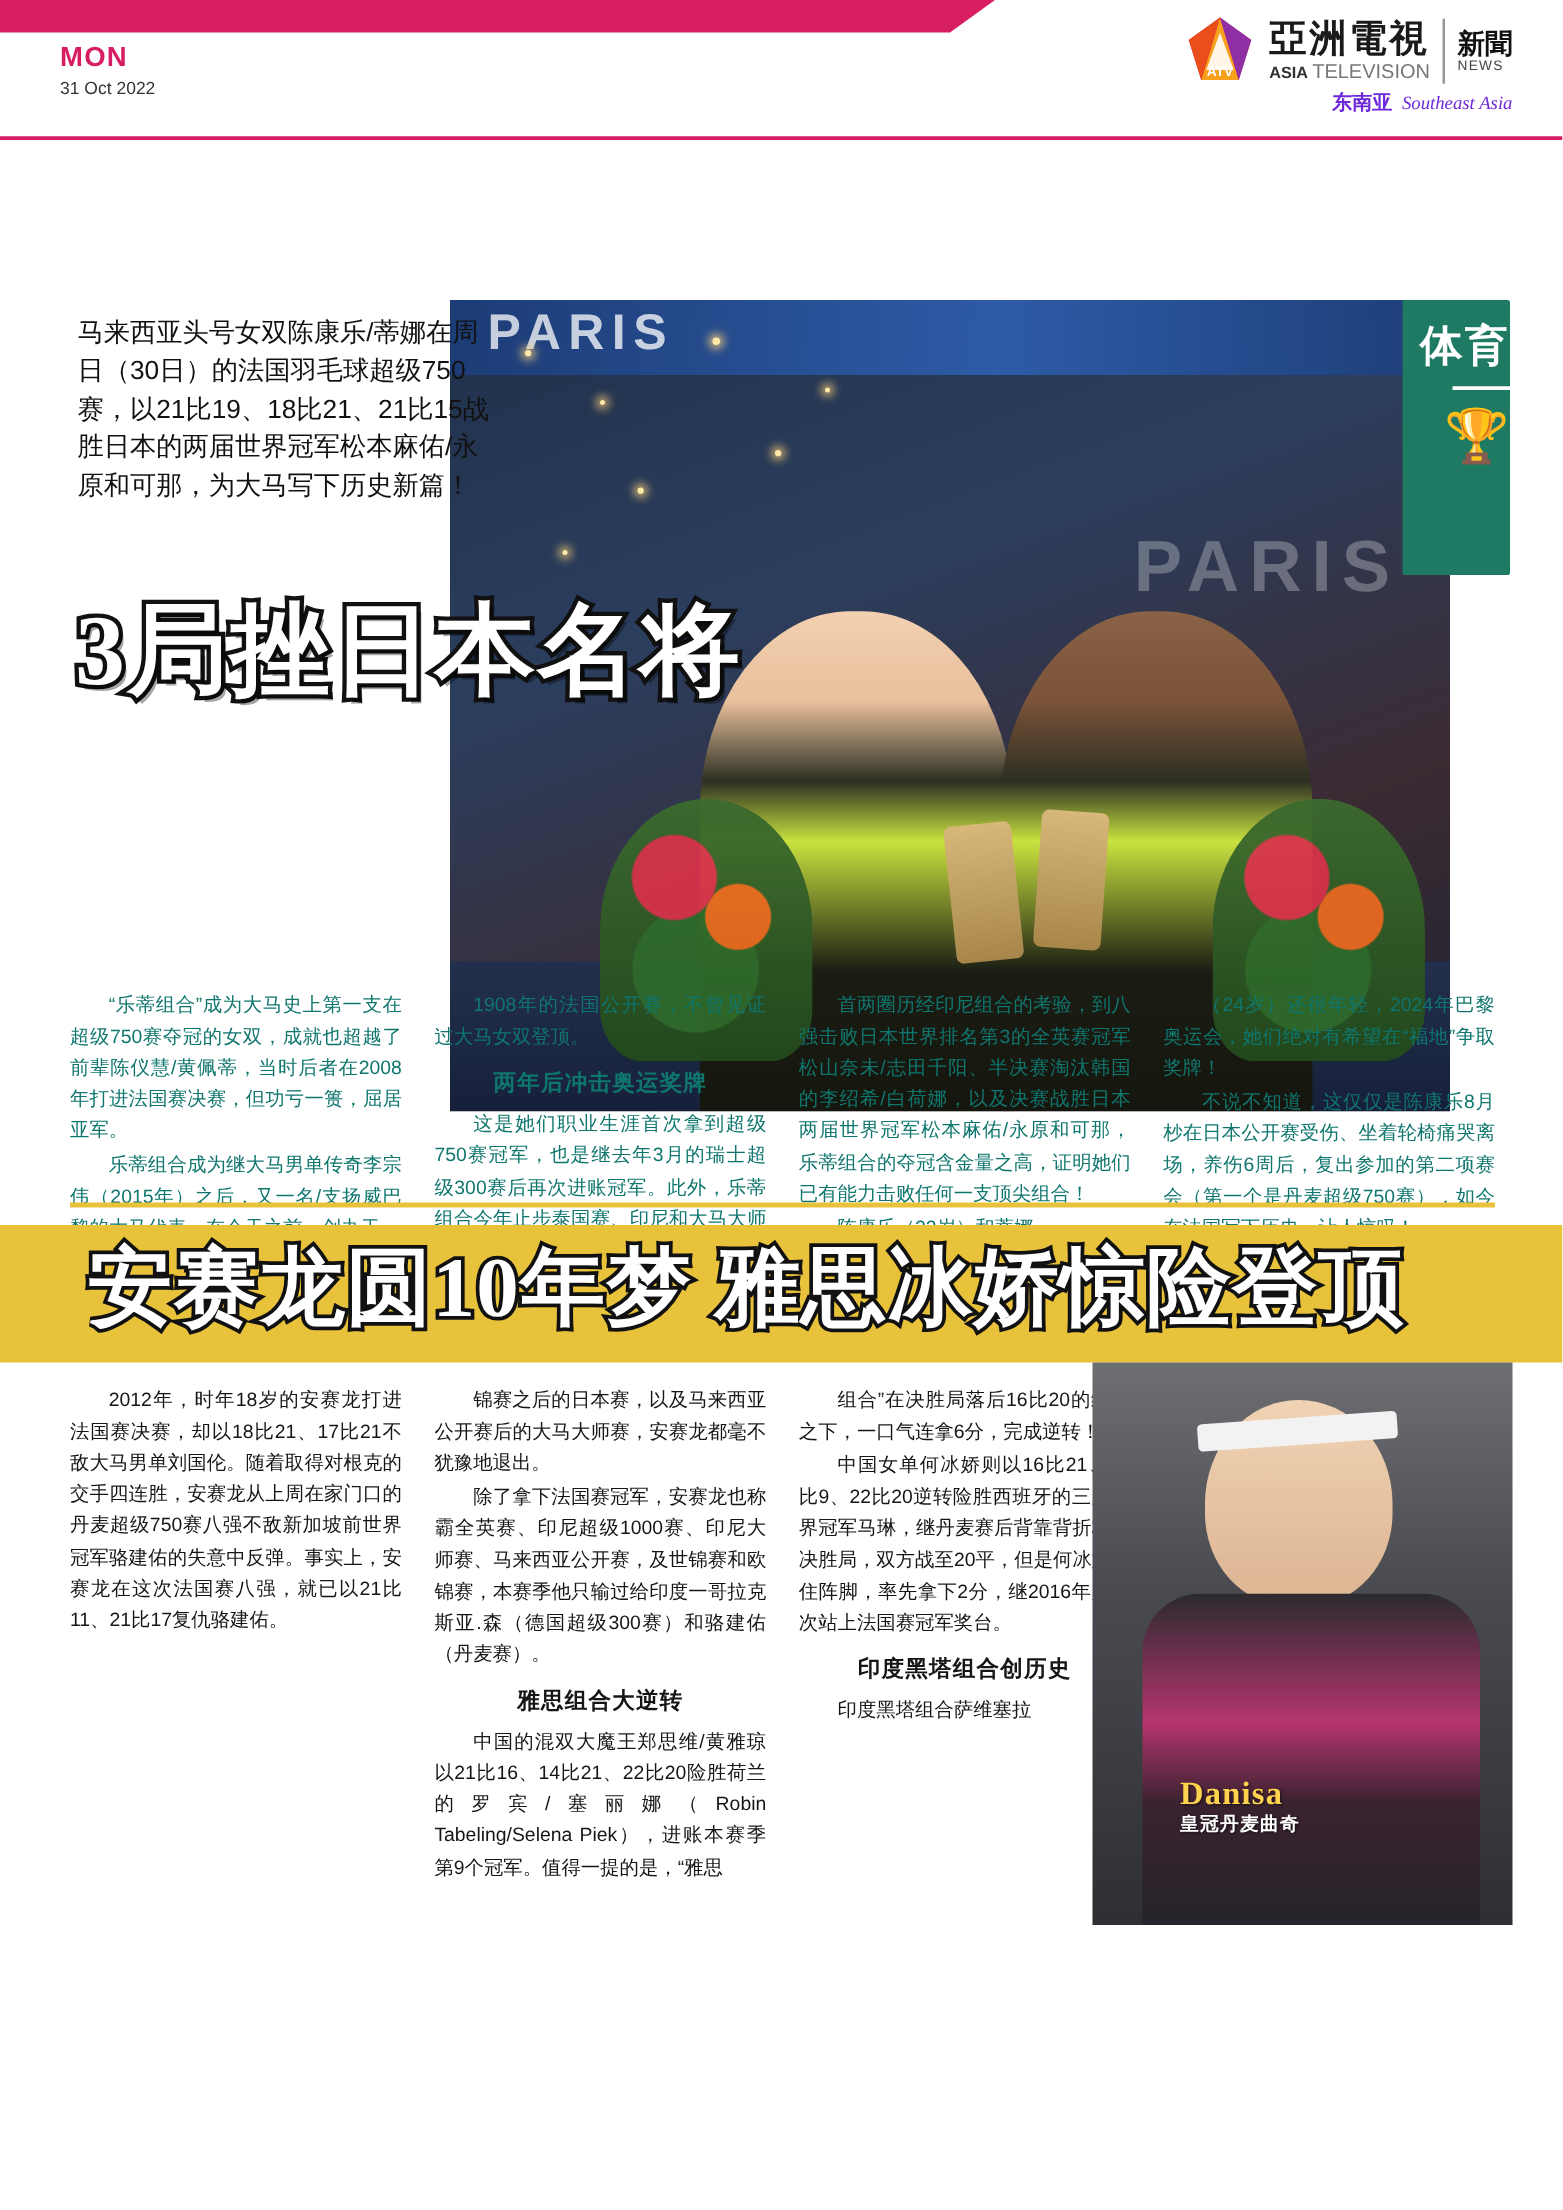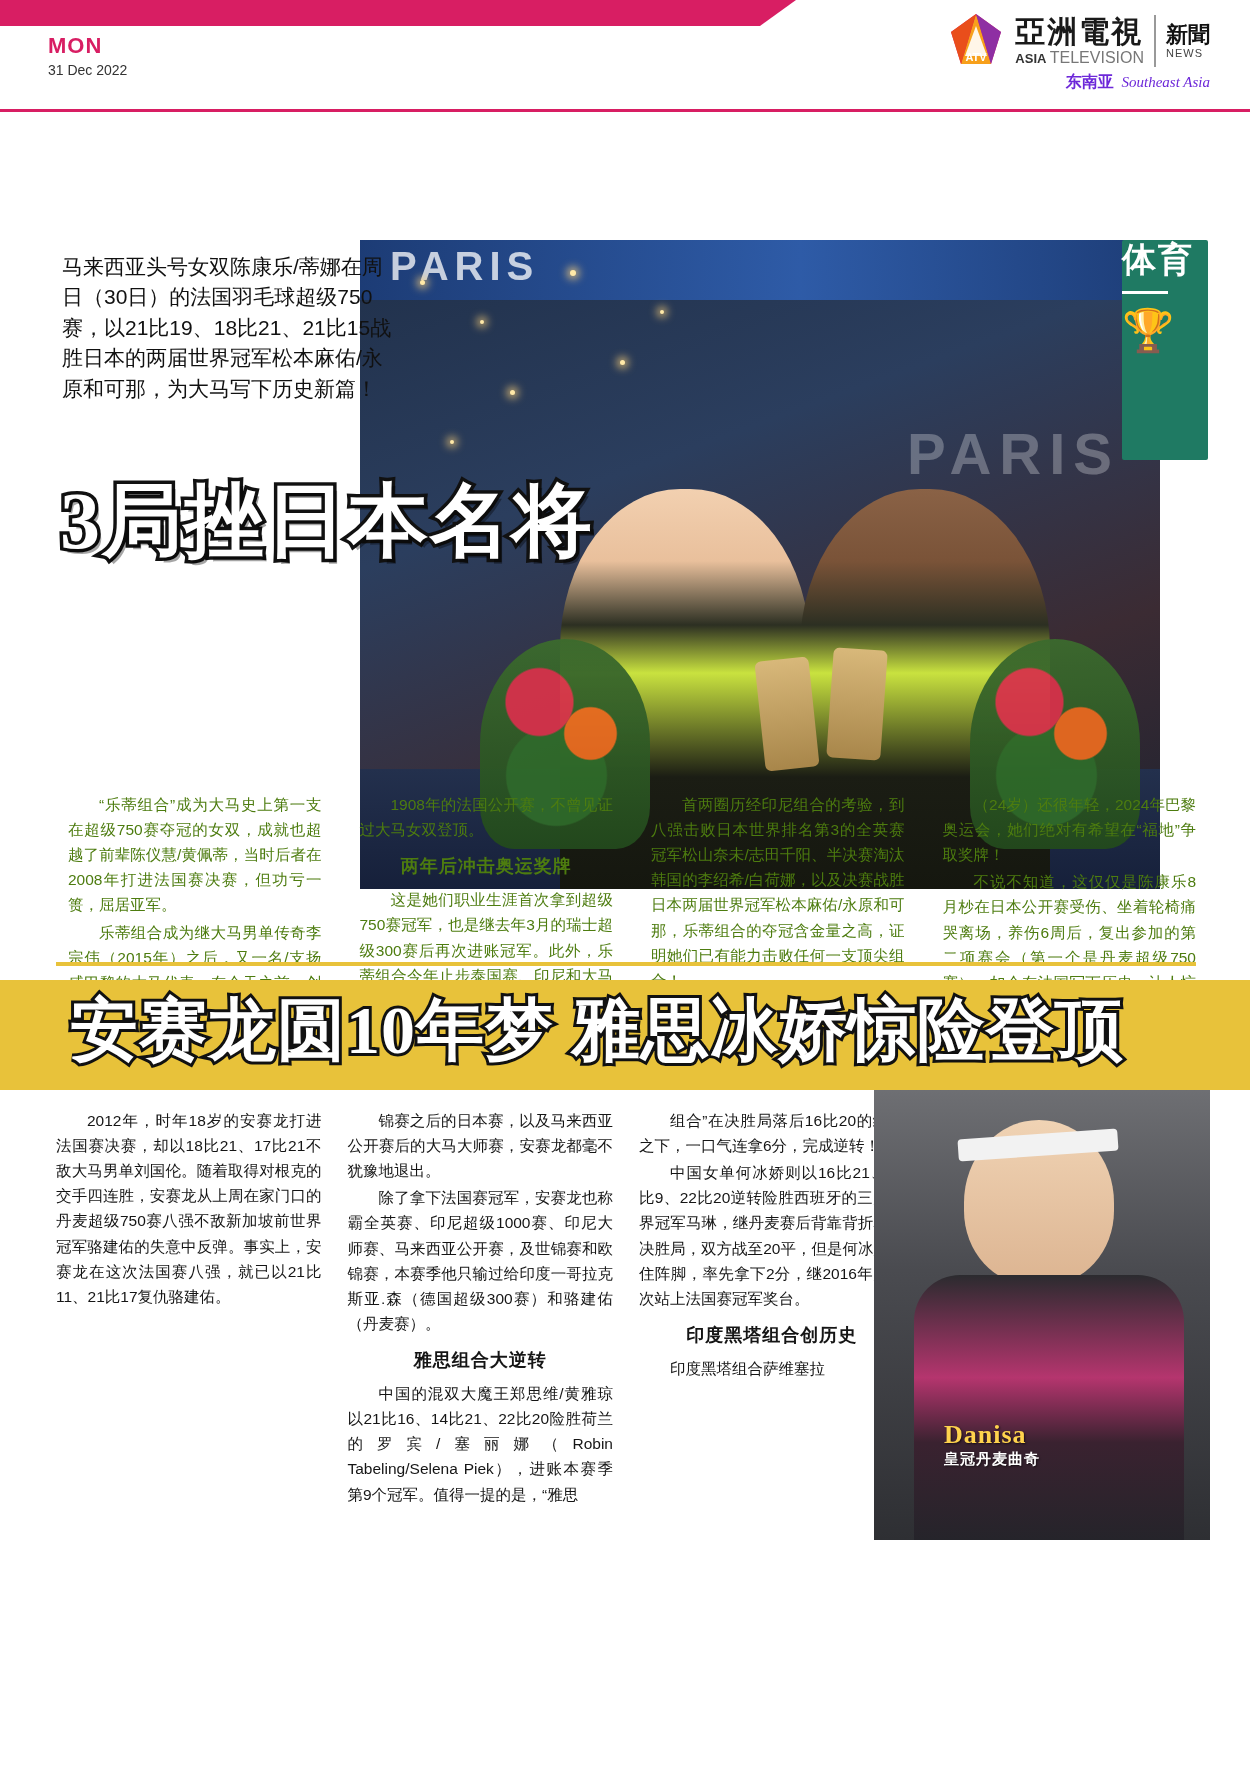--- a/index.html
+++ b/index.html
@@ -181,21 +181,22 @@
   .trophy-s.t2 { left: 470px; bottom: 130px; transform: rotate(4deg); }
 
   .sports-tab {
     position: absolute;
     right: 42px; top: 128px;
     width: 86px; height: 220px;
     background: #1f7a63;
     color: #fff;
     z-index: 8;
     display: flex; flex-direction: column;
-    align-items: flex-start;
+    align-items: flex-end;
+    padding-top: 18px;
     border-radius: 2px;
   }
   .sports-tab .st-txt {
     font-family: "Liberation Serif", serif;
     font-size: 34px; font-weight: bold;
     line-height: 1.15;
     letter-spacing: 2px;
   }
   .sports-tab .st-line { width: 46px; height: 3px; background: #fff; margin: 12px 0 16px; }
   .sports-tab .st-ic { font-size: 42px; line-height: 1; }
@@ -244,22 +245,21 @@
     width: 1140px;
     display: flex;
     gap: 26px;
   }
   .col {
     width: 268px;
     font-family: "Liberation Sans", sans-serif;
     font-size: 15.5px;
     line-height: 1.62;
     text-align: justify;
-    color: #4d7c0f;
-    margin-left: 12px;
+    color: #0f766e;
   }
   .col p { margin: 0 0 2px 0; text-indent: 2em; }
   .col h4 {
     margin: 10px 0 6px 0;
     text-align: center;
     font-size: 18px;
     font-family: "Liberation Serif", serif;
     font-weight: bold;
     letter-spacing: 1px;
   }
@@ -356,21 +356,21 @@
   .col4-top { height: 212px; }
 </style>
 </head>
 <body>
 
 <div class="masthead">
   <div class="masthead-bar"></div>
 
   <div class="date-block">
     <div class="date-day">MON</div>
-    <div class="date-full">31 Dec 2022</div>
+    <div class="date-full">31 Oct 2022</div>
   </div>
 
   <div class="logo-wrap">
     <div class="logo-gem">
       <svg width="58" height="58" viewBox="0 0 58 58">
         <polygon points="29,2 54,20 44,52 14,52 4,20" fill="#e01f6a"></polygon>
         <polygon points="29,2 44,52 14,52" fill="#f7a01b"></polygon>
         <polygon points="29,2 54,20 44,52" fill="#8e2fa3"></polygon>
         <polygon points="4,20 14,52 29,2" fill="#e94e1b"></polygon>
         <polygon points="29,14 40,44 18,44" fill="#ffffff" opacity=".9"></polygon>

